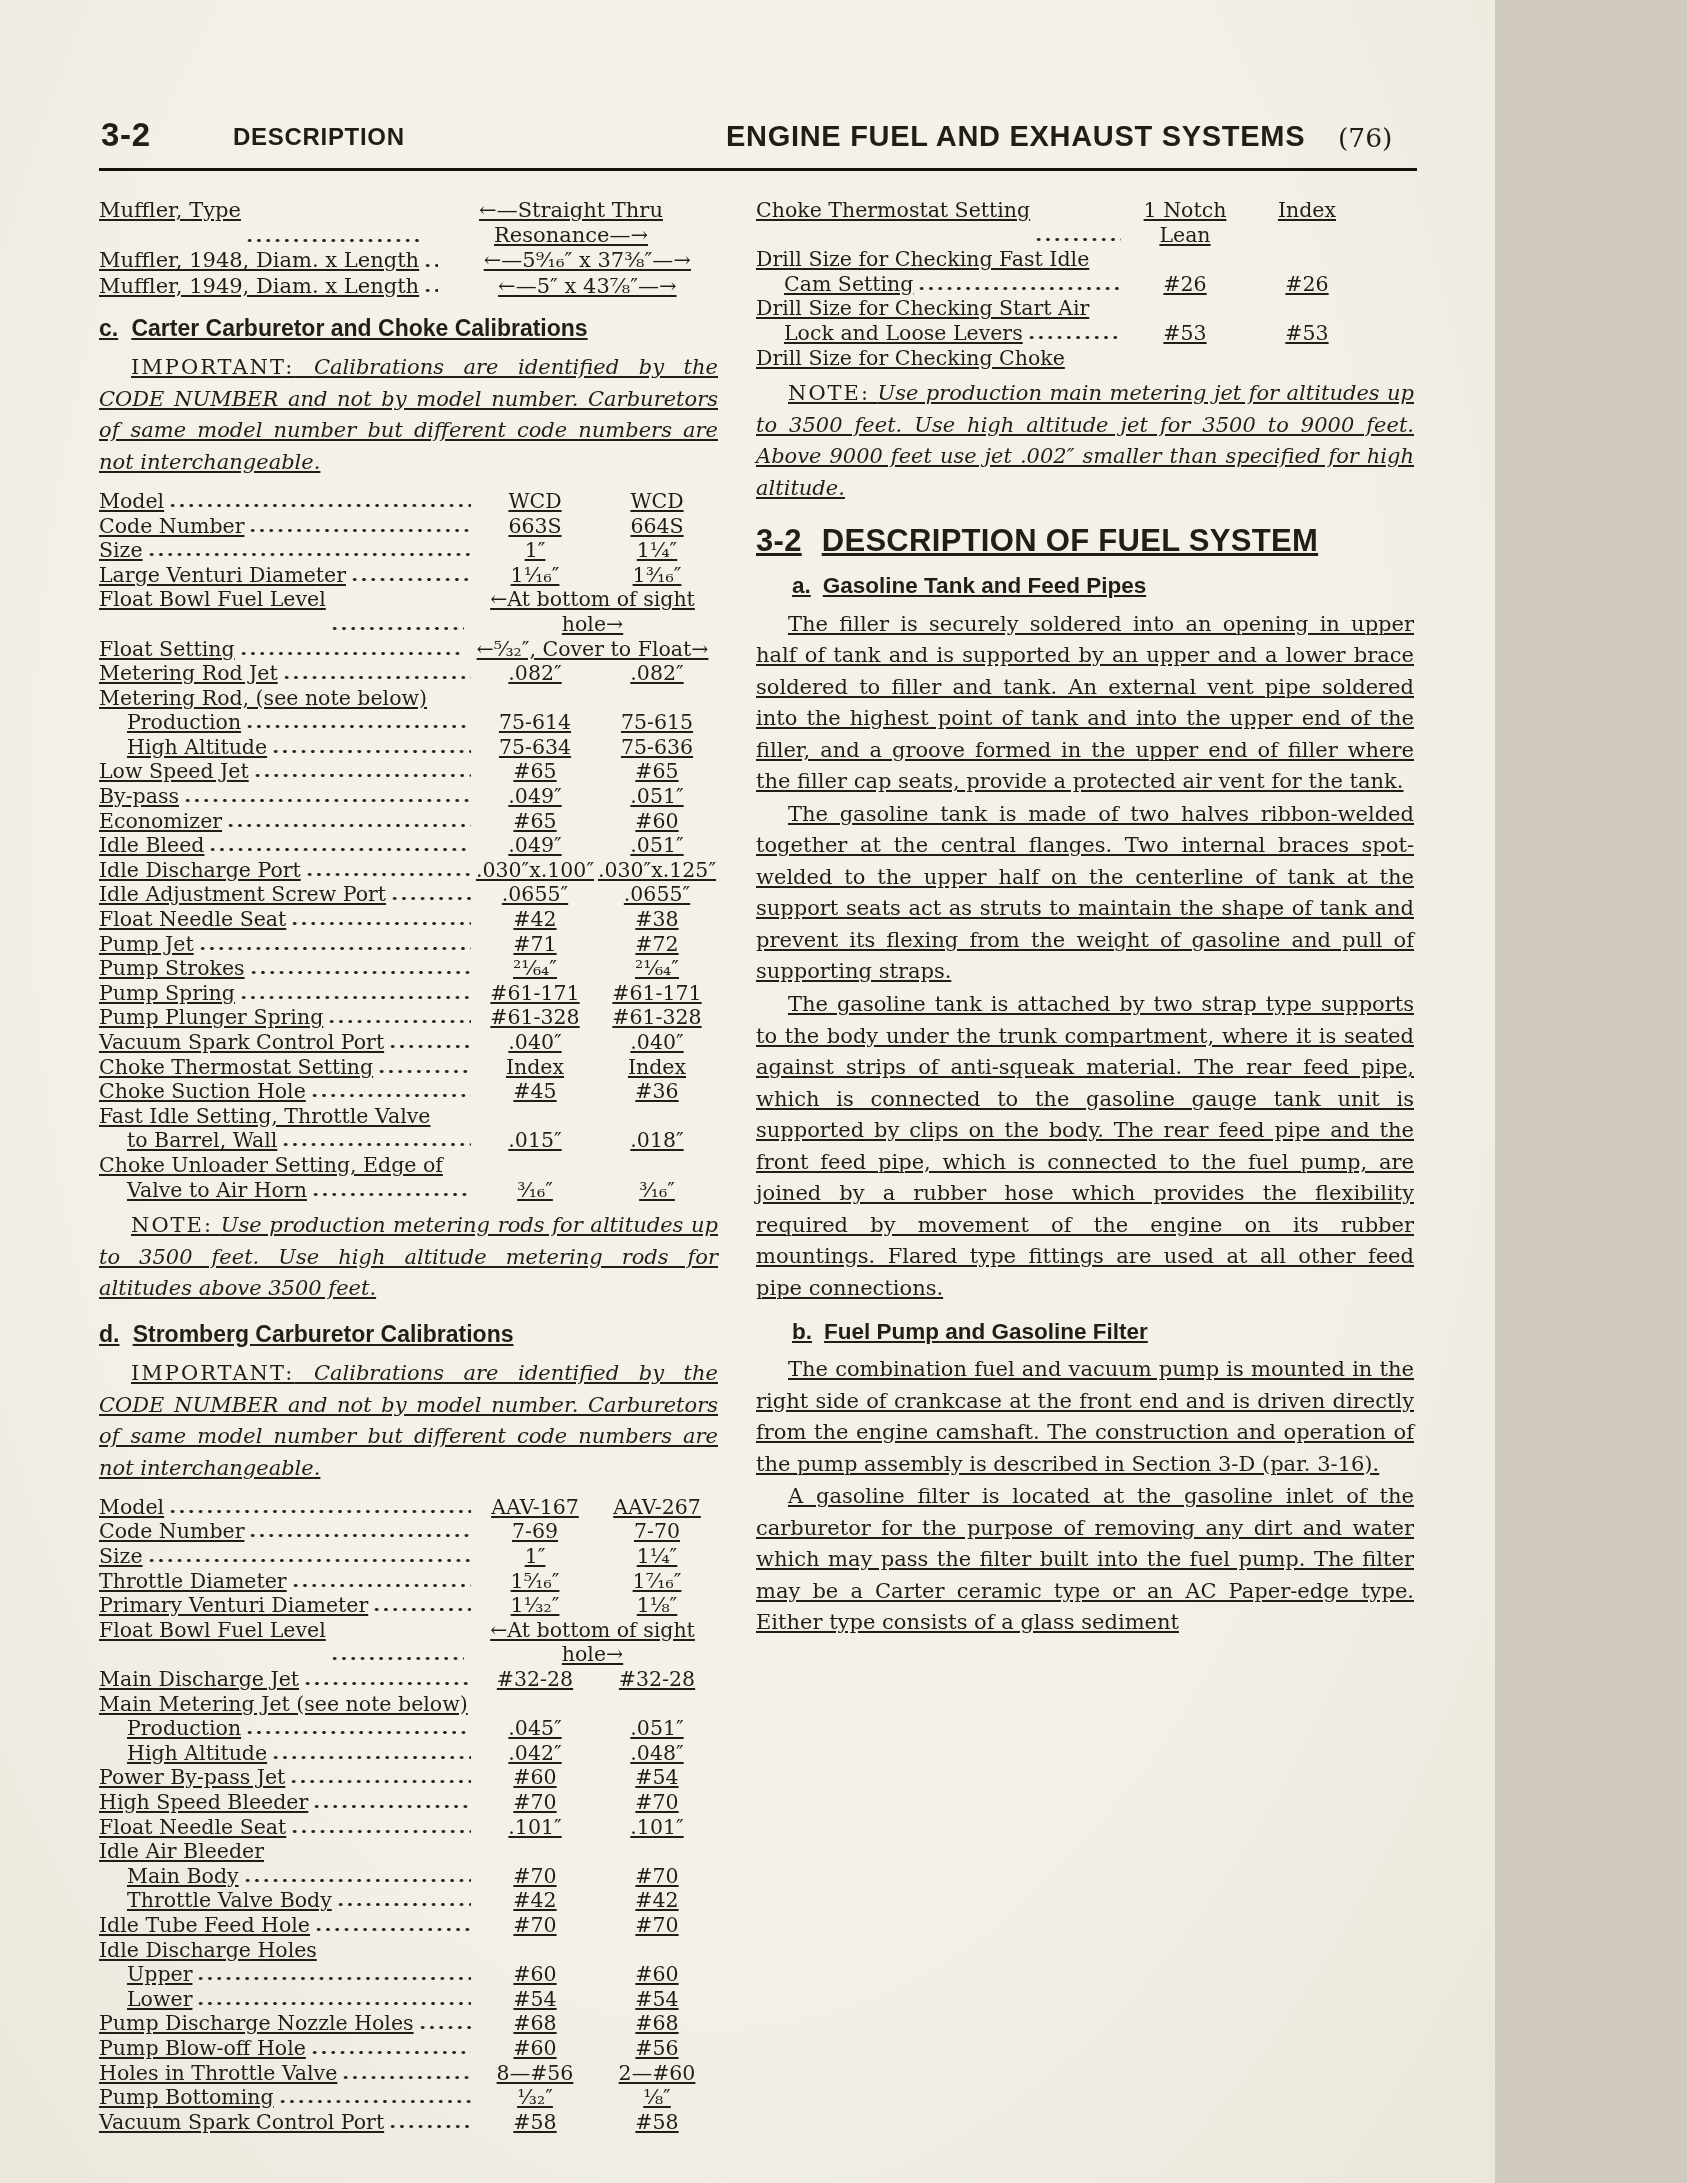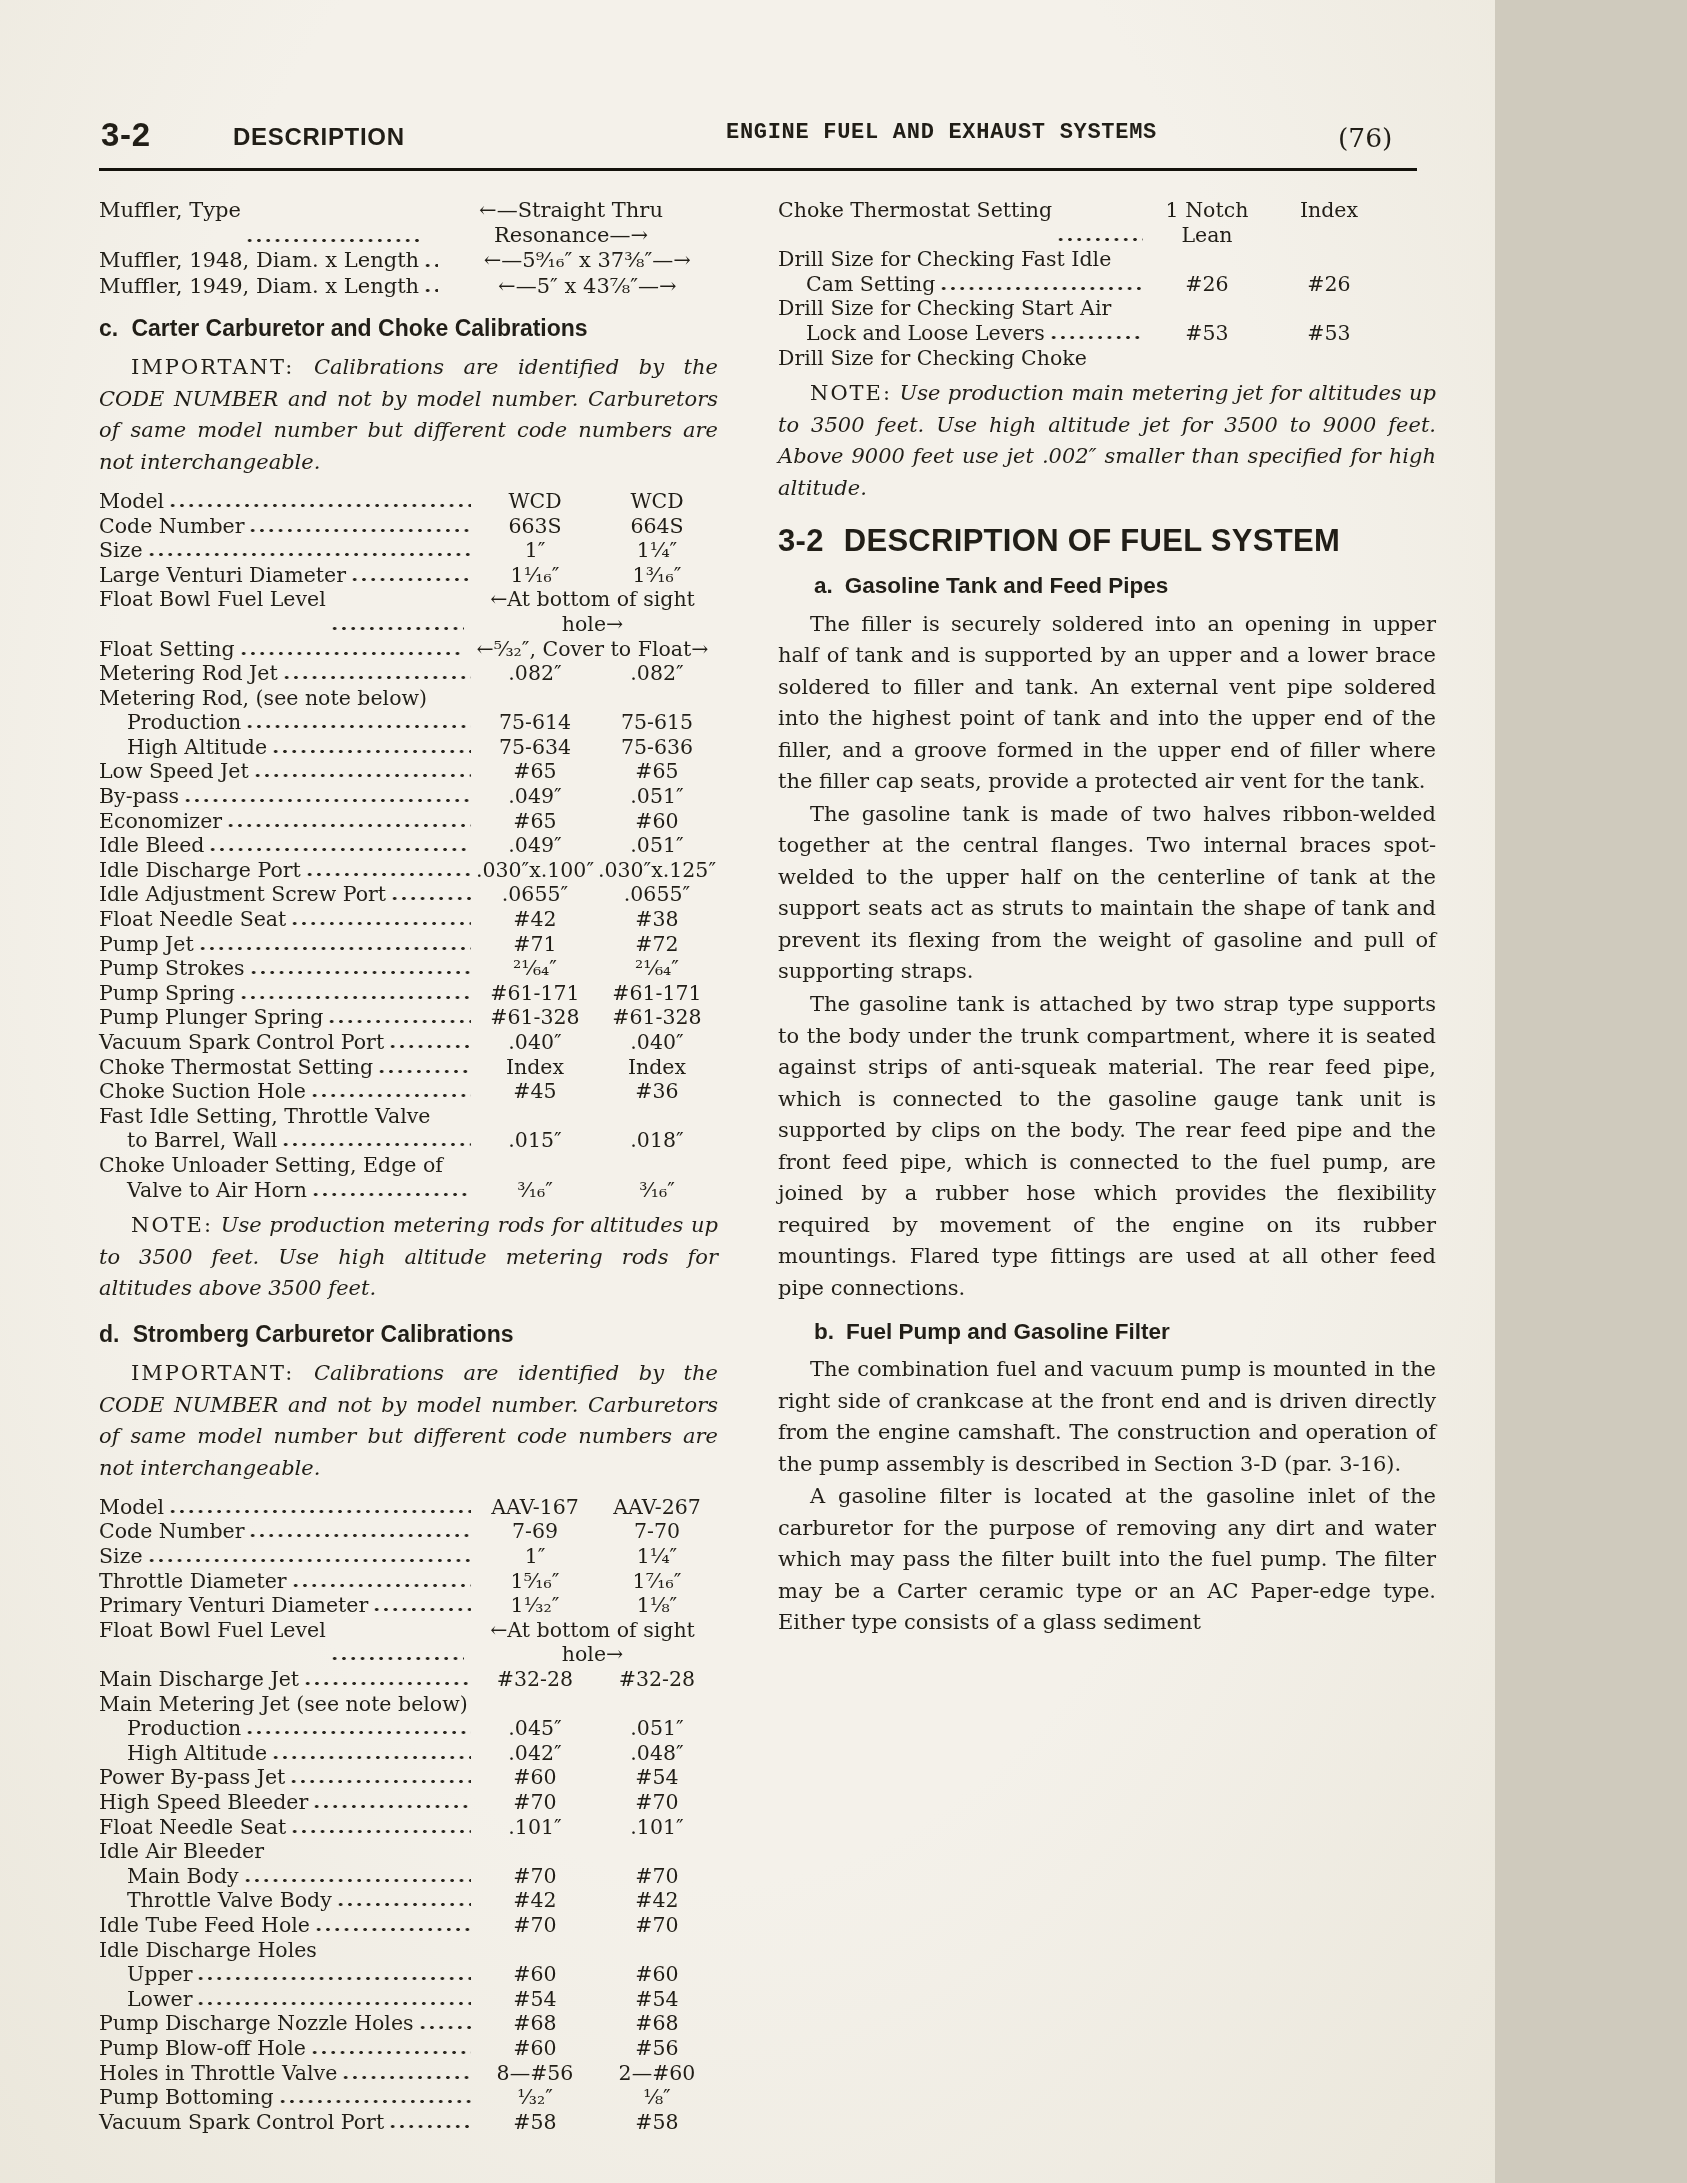--- a/index.html
+++ b/index.html
@@ -4,25 +4,25 @@
 <style>
   html,body{margin:0;padding:0;background:#cfcabd;}
   .page{
     position:relative;width:1495px;height:2183px;overflow:hidden;
     background:radial-gradient(ellipse at 48% 38%, #f4f1ea 55%, #eae6da 100%);
     color:#211e17;font-family:"DejaVu Serif", serif;
   }
   
   .h-sec{position:absolute;left:101px;top:116px;font-family:"Liberation Sans",sans-serif;font-weight:700;font-size:33px;letter-spacing:0.7px;}
   .h-left{position:absolute;left:233px;top:123px;font-family:"Liberation Sans",sans-serif;font-weight:700;font-size:24px;letter-spacing:0.7px;}
-  .h-title{position:absolute;left:726px;top:120px;font-family:Liberation Mono, monospace;font-weight:700;font-size:22px;letter-spacing:0.7px;white-space:nowrap;}
+  .h-title{position:absolute;left:726px;top:120px;font-family:Liberation Sans, sans-serif;font-weight:700;font-size:29px;letter-spacing:0.7px;white-space:nowrap;}
   .h-page{position:absolute;left:1338px;top:122px;font-size:26.5px;}
   .rule{position:absolute;left:99px;top:168px;width:1318px;height:3.3px;background:#14120c;}
   
-  .cols{position:absolute;left:99px;top:198px;width:1323px;display:flex;gap:60px;}
+  .cols{position:absolute;left:99px;top:198px;width:1323px;display:flex;gap:38px;text-decoration:underline;}
   .col{flex:none;}
   .col.left{width:619px;}
   .col.right{width:658px;}
   
   .spec-table{font-size:20.5px;line-height:1.2;}
   .srow{display:flex;align-items:flex-start;}
   .srow.ind{padding-left:28px;}
   .lbl{white-space:nowrap;}
   .dots{
     flex:1 1 auto;min-width:14.6px;height:20px;align-self:flex-end;margin:0 2.6px 2px 4px;

